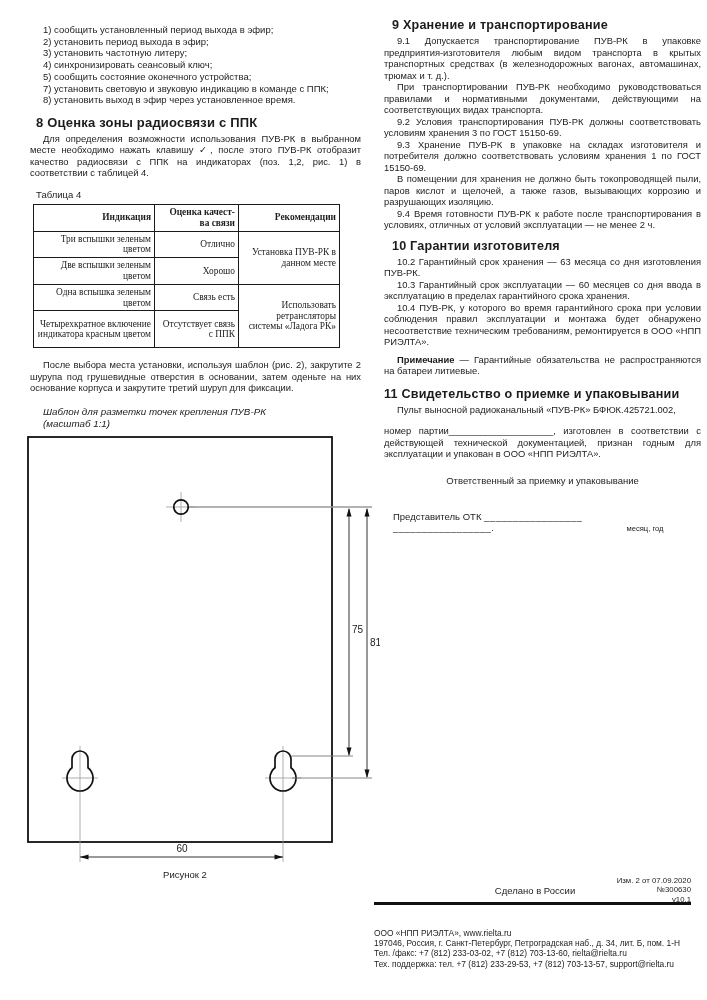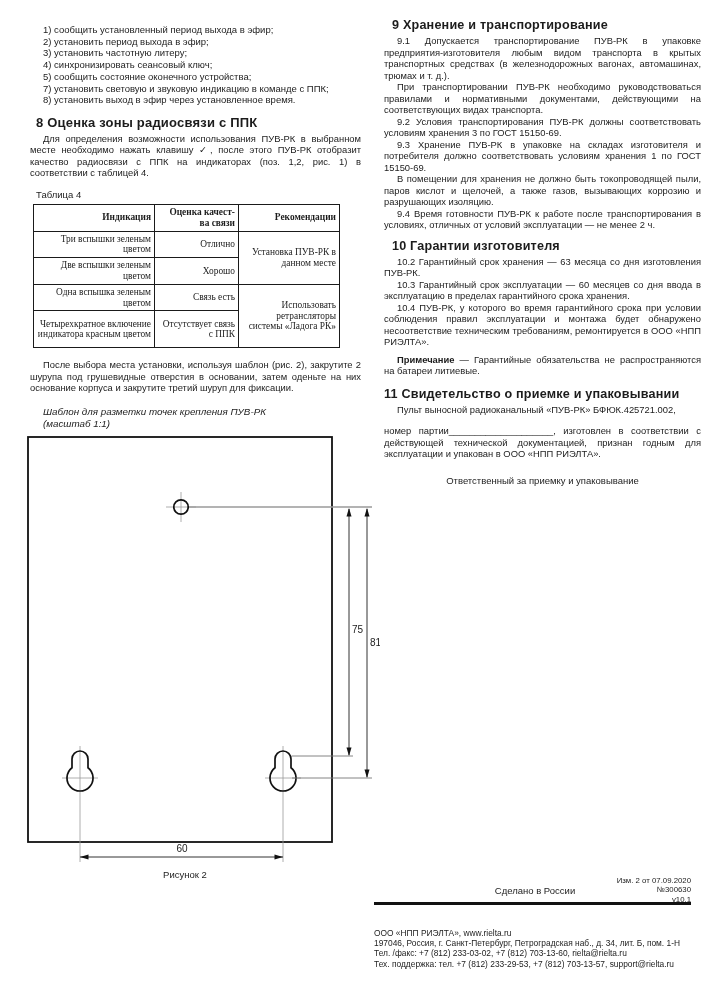--- a/index.html
+++ b/index.html
@@ -171,20 +171,25 @@
     <div class="sec-head-r">10 Гарантии изготовителя</div>
     <p class="para">10.2 Гарантийный срок хранения — 63 месяца со дня изготовления ПУВ-РК.</p>
     <p class="para">10.3 Гарантийный срок эксплуатации — 60 месяцев со дня ввода в эксплуатацию в пределах гарантийного срока хранения.</p>
     <p class="para">10.4 ПУВ-РК, у которого во время гарантийного срока при условии соблюдения правил эксплуатации и монтажа будет обнаружено несоответствие техническим требованиям, ремонтируется в ООО «НПП РИЭЛТА».</p>
     <p class="para" style="margin-top:6px"><b>Примечание</b><span> — Гарантийные обязательства не распространяются на батареи литиевые.</span></p>
 
     <div class="sec-head-r centered" style="margin-top:10px">11 Свидетельство о приемке и упаковывании</div>
     <p class="para">Пульт выносной радиоканальный «ПУВ-РК» БФЮК.425721.002,</p>
     <p class="para no-indent" style="margin-top:10px">номер партии____________________, изготовлен в соответствии с действующей технической документацией, признан годным для эксплуатации и упакован в ООО «НПП РИЭЛТА».</p>
     <div class="responsible-line">Ответственный за приемку и упаковывание</div>
+    <div class="otk-line">
+      <span>Представитель ОТК</span>
+      <span class="otk-blank">_________________</span><span class="otk-gap"></span><span class="otk-blank">_________________</span><span>.</span>
+      <div class="otk-hint">месяц, год</div>
+    </div>
   </div>
 
   <div class="footer-right">
     <div>Изм. 2 от 07.09.2020</div>
     <div>№300630</div>
     <div>v10.1</div>
   </div>
   <div class="made-in">Сделано в России</div>
   <div class="footer-rule"></div>
   <div class="footer-info">

